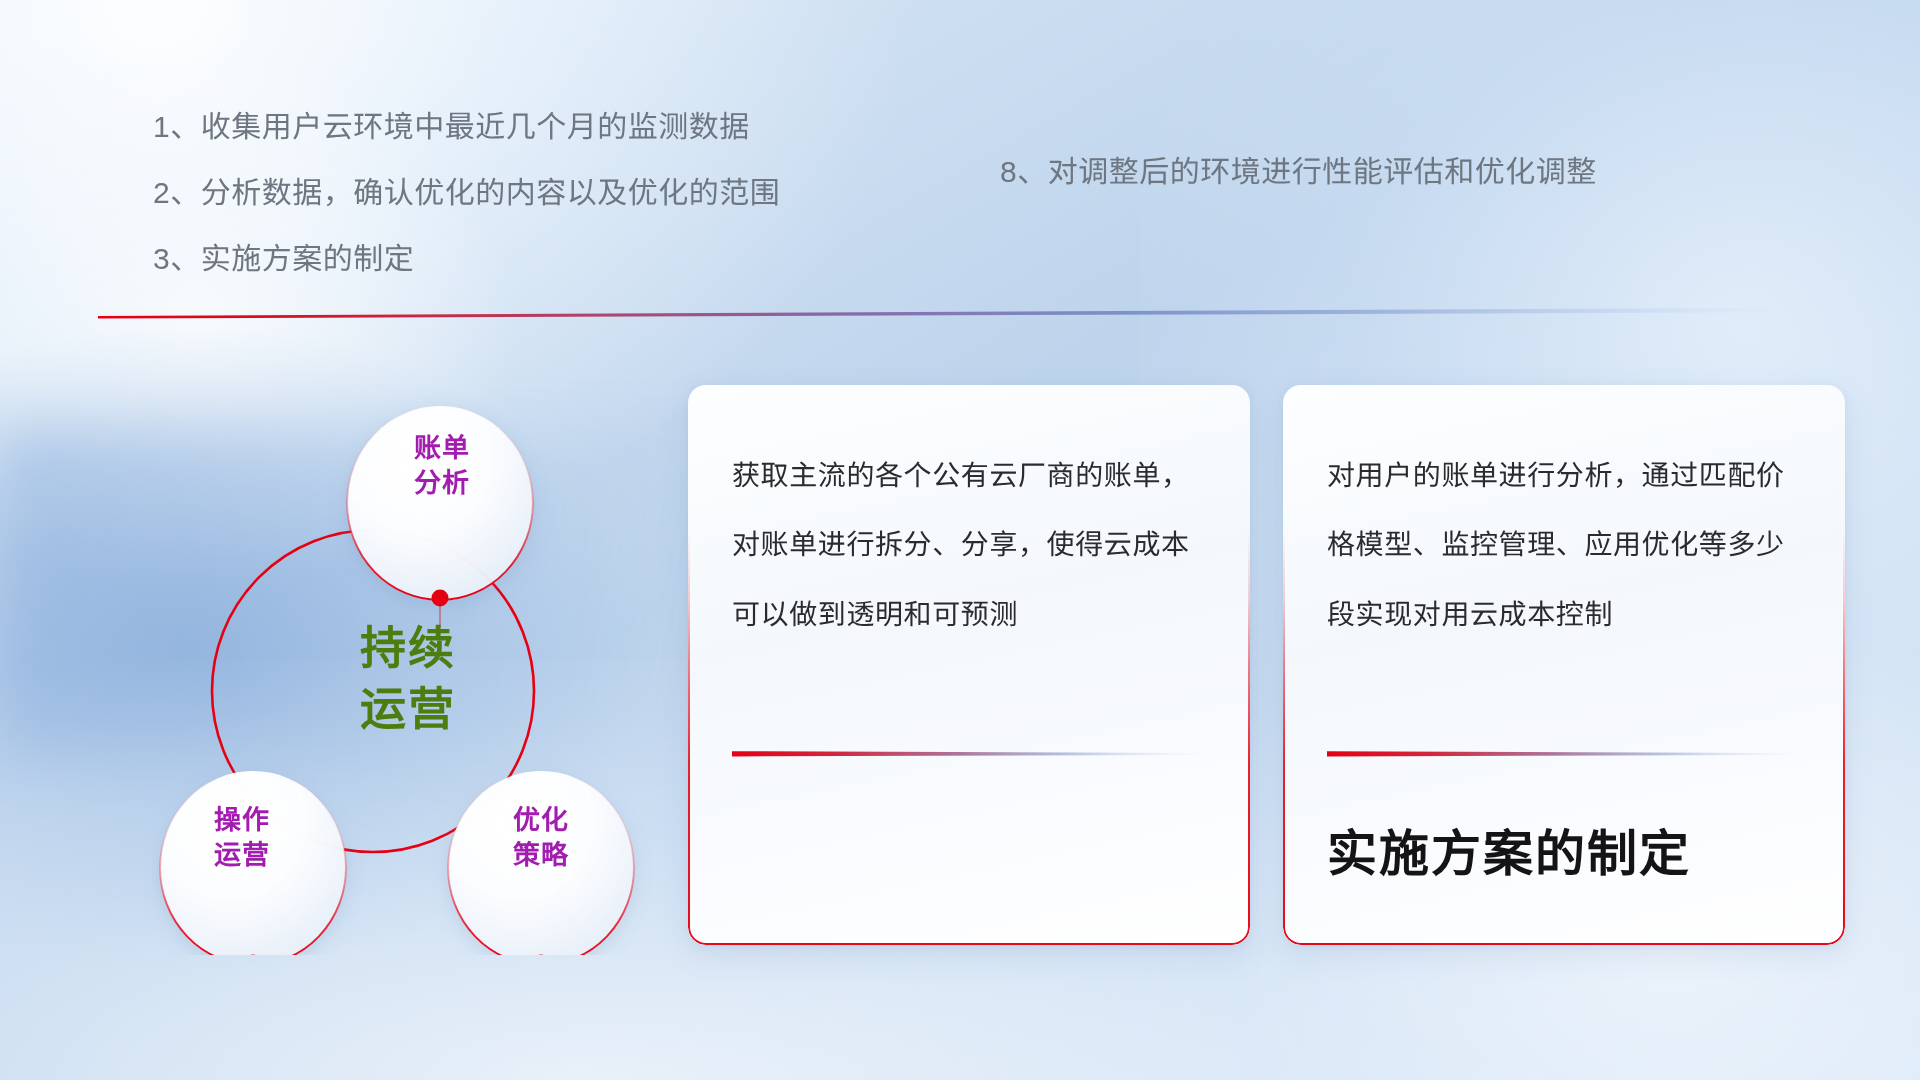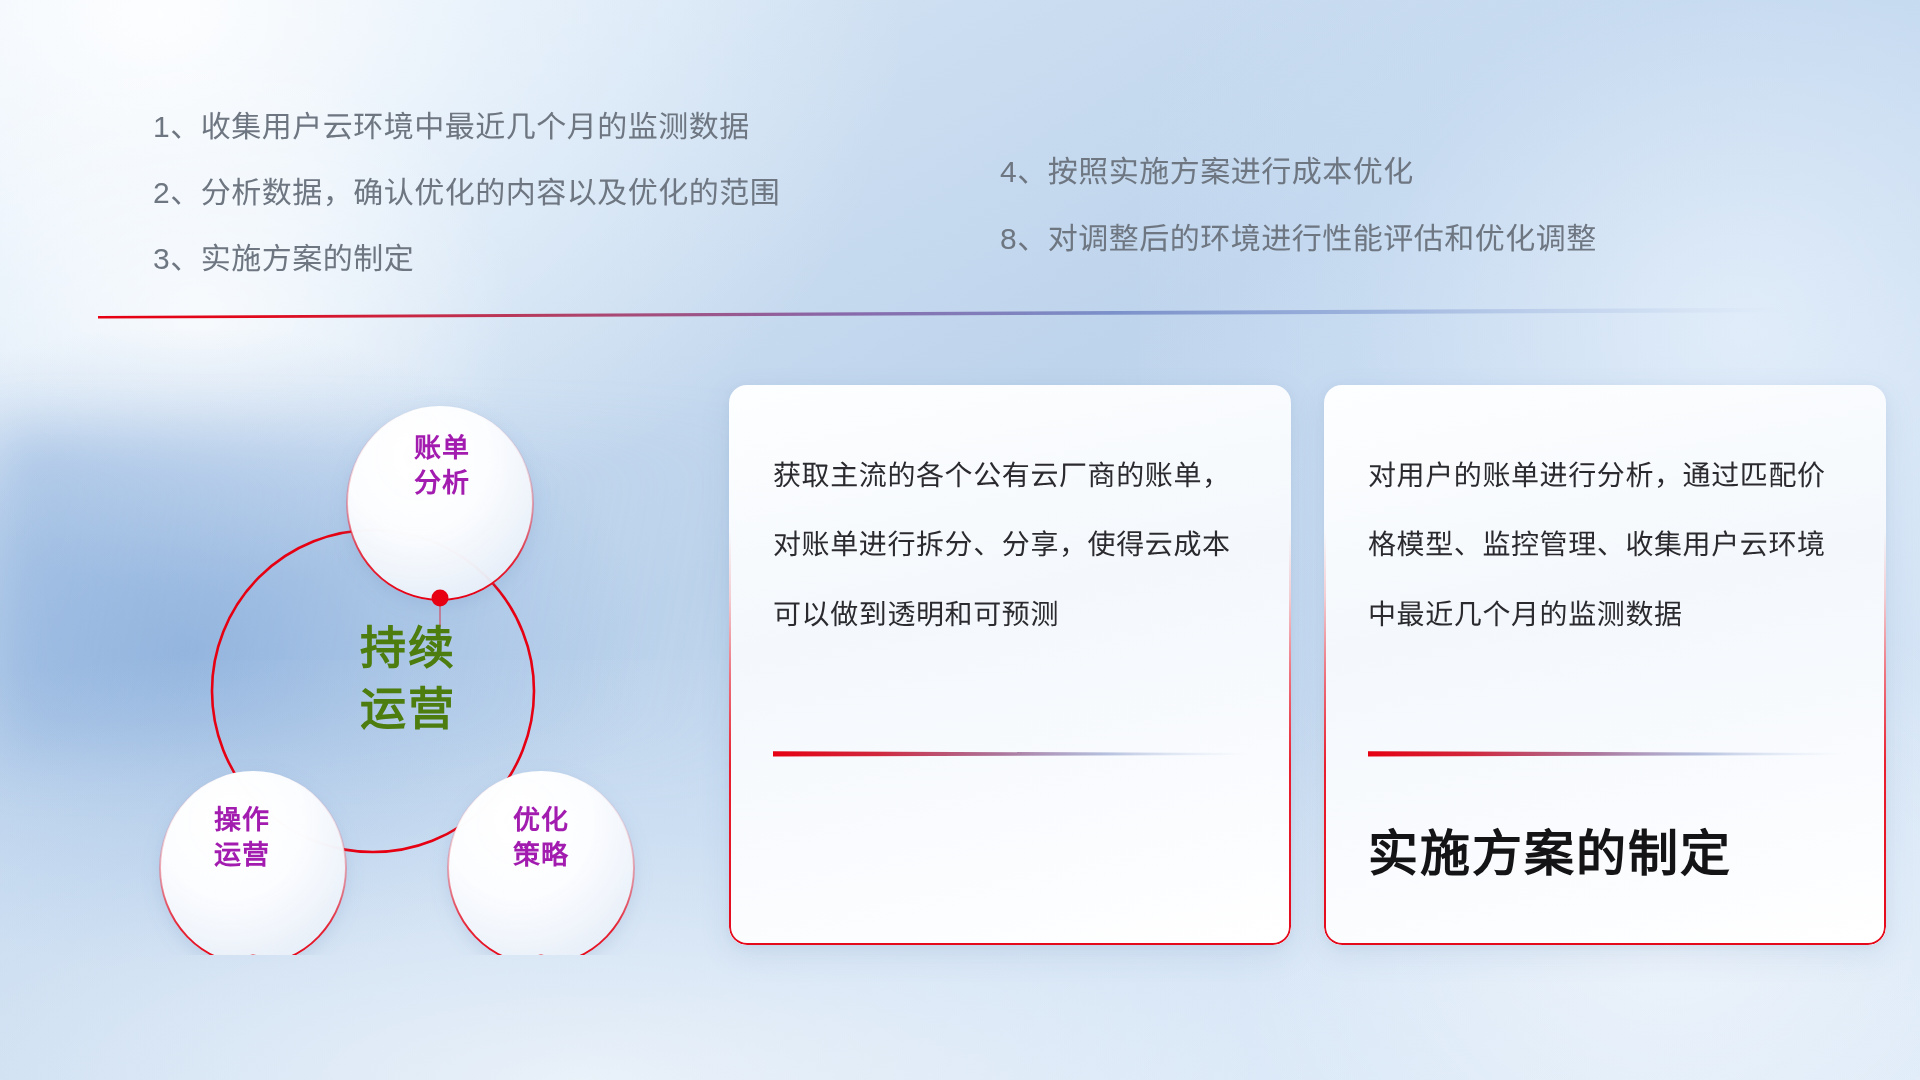--- a/index.html
+++ b/index.html
@@ -90,21 +90,21 @@
     text-align:center;
     color:#4d7c0f;
     font-weight:700;
     font-size:46px;
     line-height:1.32;
     letter-spacing:2px;
     white-space:pre;
   }
 
   
-  .cards { position:absolute; left:688px; top:385px; display:flex; gap:33px;margin-left:41px; }
+  .cards { position:absolute; left:688px; top:385px; display:flex; gap:33px; }
   .card {
     position:relative;
     width:562px;
     height:560px;
     border-radius:18px;
     background:linear-gradient(168deg,#fdfeff 0%,#f4f8fc 40%,#f9fbfe 72%,#ffffff 100%);
     box-shadow:0 10px 30px rgba(93,130,175,.13), 0 2px 8px rgba(120,150,190,.10);
     padding:56px 44px 0 44px;
     overflow:hidden;
   }
@@ -165,21 +165,20 @@
 
 <div class="page">
 
   <div class="bullets bullets-left">
     <div class="bullet-line">1、收集用户云环境中最近几个月的监测数据</div>
     <div class="bullet-line">2、分析数据，确认优化的内容以及优化的范围</div>
     <div class="bullet-line">3、实施方案的制定</div>
   </div>
 
   <div class="bullets bullets-right">
-    <div class="bullet-line">4、按照实施方案进行成本优化</div>
     <div class="bullet-line">8、对调整后的环境进行性能评估和优化调整</div>
   </div>
 
   <div class="divider-wrap">
     <svg viewBox="0 0 1690 14" preserveAspectRatio="none" aria-hidden="true">
       <defs>
         <linearGradient id="divGrad" x1="0" y1="0" x2="1" y2="0">
           <stop offset="0" stop-color="#e60012" stop-opacity="1"></stop>
           <stop offset="0.10" stop-color="#e00a1e" stop-opacity="1"></stop>
           <stop offset="0.26" stop-color="#b33358" stop-opacity=".95"></stop>
@@ -260,21 +259,21 @@
               <stop offset="0.88" stop-color="#a8bde0" stop-opacity=".22"></stop>
               <stop offset="1" stop-color="#c6d6ec" stop-opacity="0"></stop>
             </linearGradient>
           </defs>
           <path d="M0,1.2 L474,3.0 L474,5.0 L0,6.4 Z" fill="url(#ruleGrad1)"></path>
         </svg>
       </div>
     </div>
 
     <div class="card">
-      <div class="card-body">对用户的账单进行分析，通过匹配价格模型、监控管理、收集用户云环境中最近几个月的监测数据</div>
+      <div class="card-body">对用户的账单进行分析，通过匹配价格模型、监控管理、应用优化等多少段实现对用云成本控制</div>
       <div class="card-rule">
         <svg viewBox="0 0 474 7" preserveAspectRatio="none" aria-hidden="true">
           <defs>
             <linearGradient id="ruleGrad2" x1="0" y1="0" x2="1" y2="0">
               <stop offset="0" stop-color="#e60012" stop-opacity="1"></stop>
               <stop offset="0.22" stop-color="#cf1c33" stop-opacity=".95"></stop>
               <stop offset="0.48" stop-color="#9a5383" stop-opacity=".80"></stop>
               <stop offset="0.70" stop-color="#7f8ec2" stop-opacity=".55"></stop>
               <stop offset="0.88" stop-color="#a8bde0" stop-opacity=".22"></stop>
               <stop offset="1" stop-color="#c6d6ec" stop-opacity="0"></stop>

